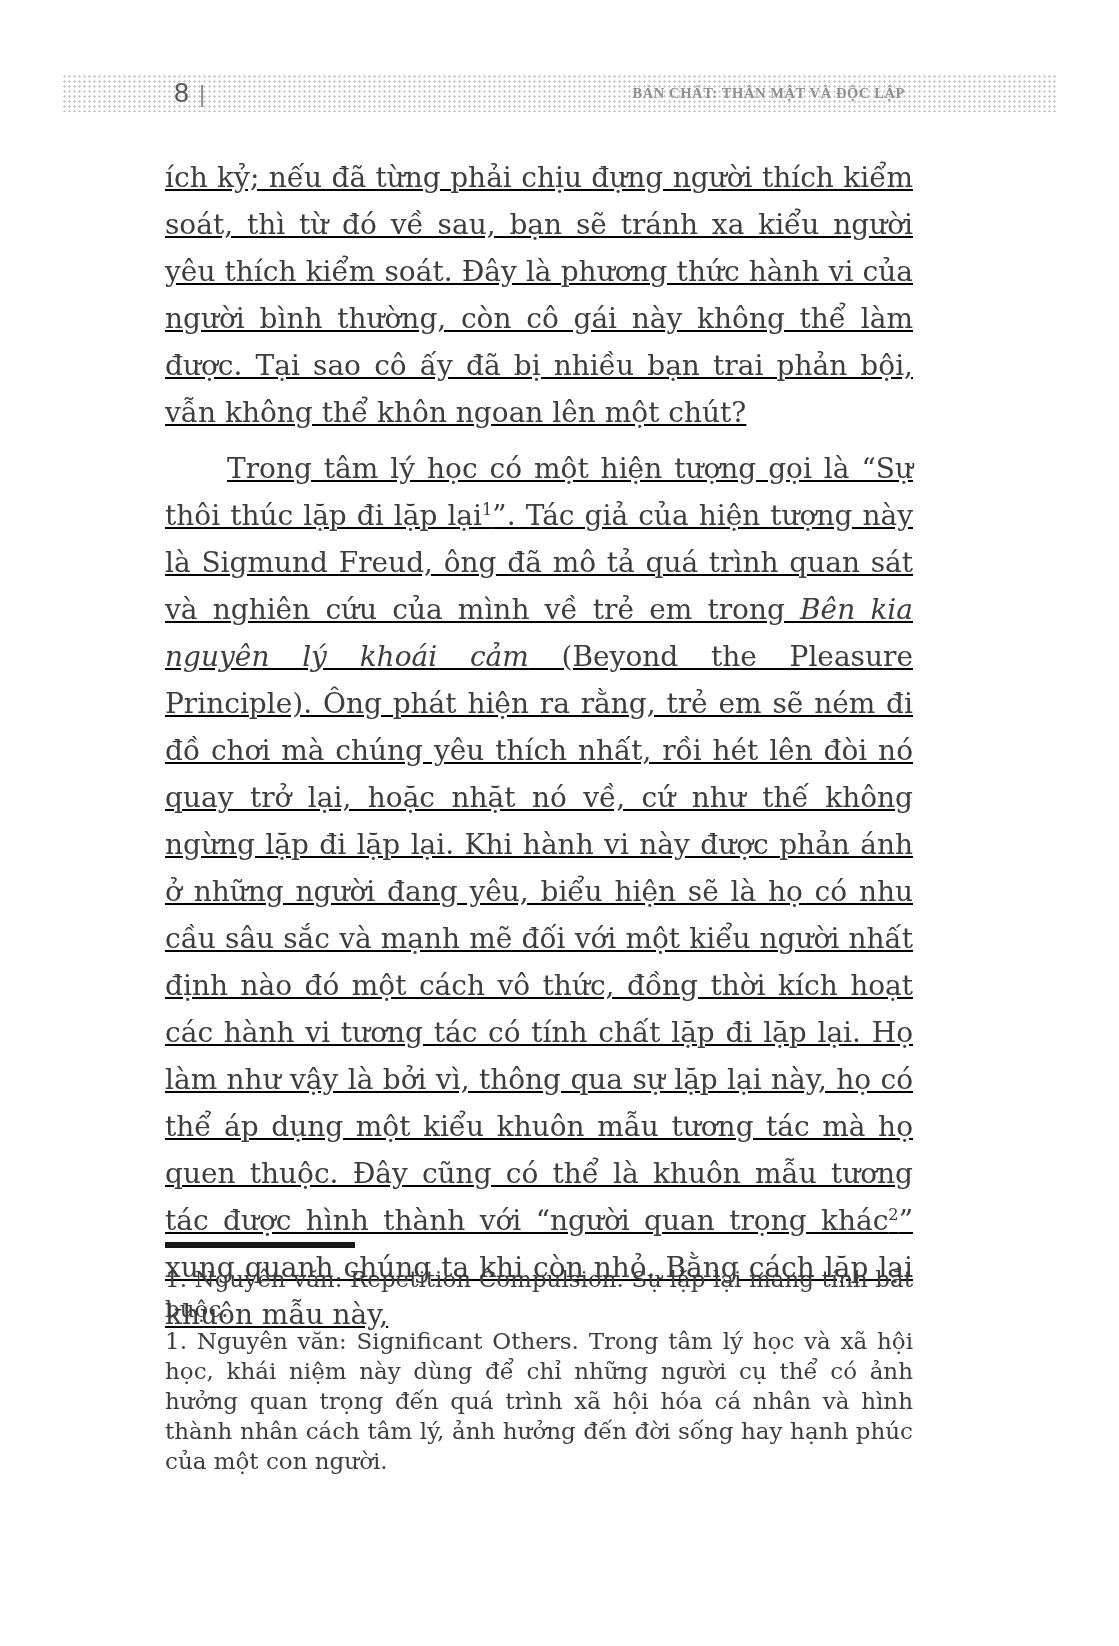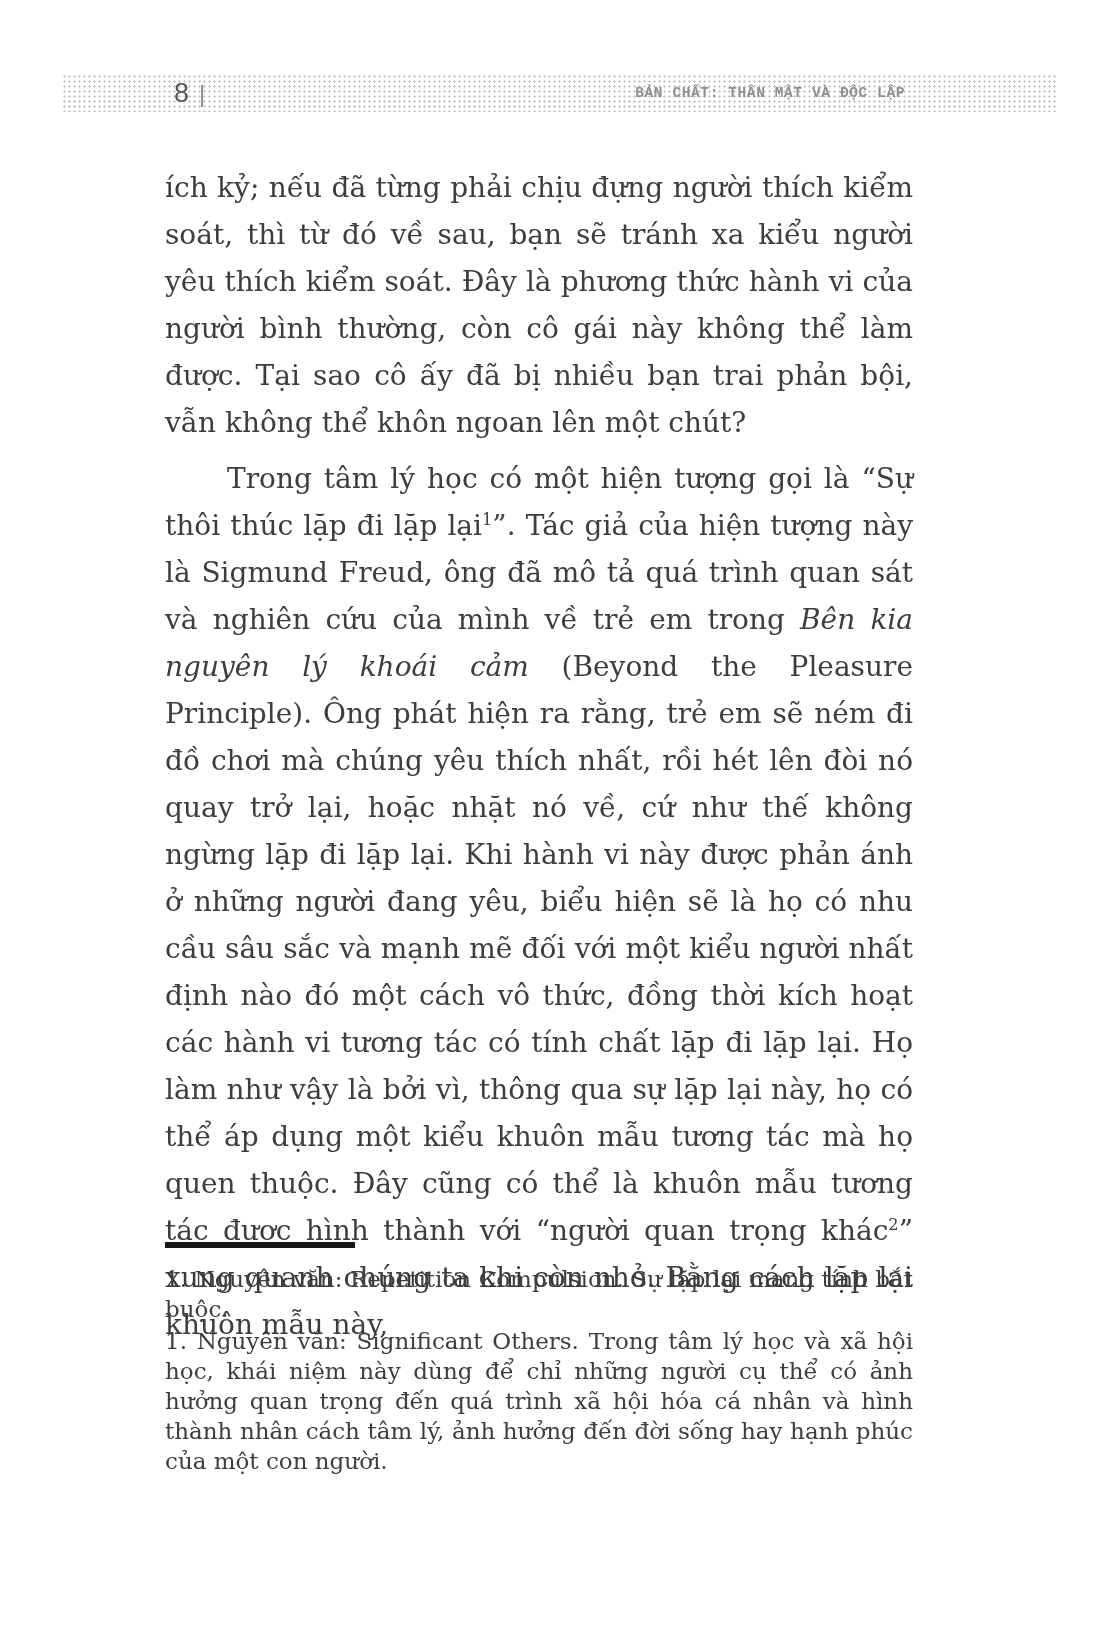--- a/index.html
+++ b/index.html
@@ -42,33 +42,34 @@
     color: var(--page-number, #5a5a5a);
     font-weight: 400;
   }
   .page-number-sep {
     font-size: 24px;
     color: #8a8a8a;
     font-weight: 300;
   }
   .running-title {
     padding-right: 152px;
-    font-family: Liberation Mono, monospace;
+    font-family: Liberation Serif, serif;
     font-size: 14.5px;
     font-weight: 700;
     letter-spacing: 0.6px;
     color: var(--header-text, #8f8f8f);
     text-align: right;
   }
   
   .body-text {
     position: absolute;
-    top: 164px;
+    top: 154px;
     left: 165px;
     width: 748px;
+    text-decoration: underline;
   }
   .para {
     margin: 0 0 9px 0;
     font-size: 28px;
     line-height: 47px;
     color: var(--body-text, #3d3d3d);
     text-align: justify;
     text-justify: inter-word;
   }
   .para.indent {

